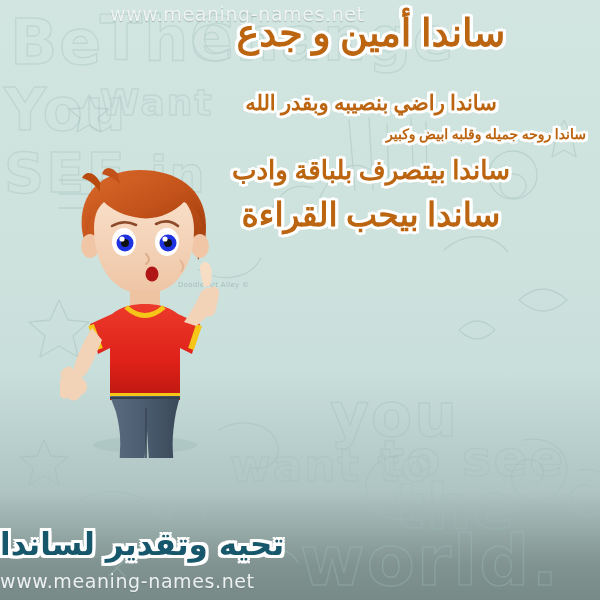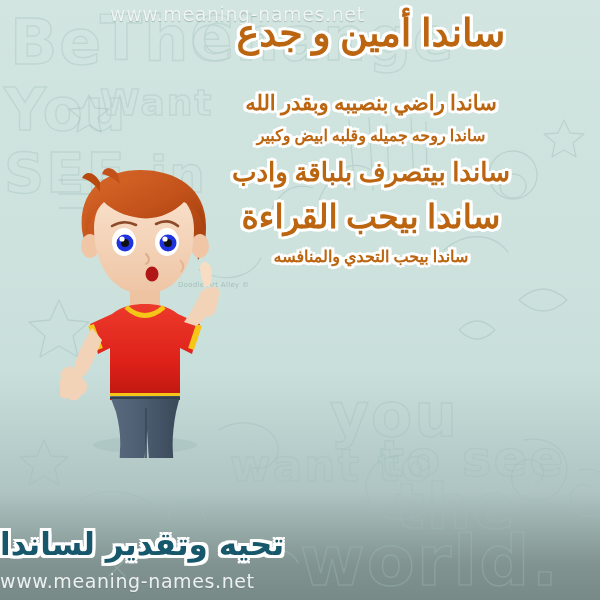--- a/index.html
+++ b/index.html
@@ -77,21 +77,21 @@
       -2px  2px 0 #ffffff, 2px  2px 0 #ffffff,
       -3px  0   0 #ffffff, 3px  0   0 #ffffff,
        0   -3px 0 #ffffff, 0    3px 0 #ffffff,
       -3px -2px 0 #ffffff, 3px -2px 0 #ffffff,
       -3px  2px 0 #ffffff, 3px  2px 0 #ffffff;
   }
   .s-xl{font-size:38px;}
   .s-lg{font-size:33px;}
   .s-md{font-size:26px;}
   .s-sm{font-size:21px;}
-  .s-xs{font-size:16px;}
+  .s-xs{font-size:14px;text-align:right;}
 
   #line-title{
     position:absolute;top:18px;right:18px;
     font-size:38px;font-weight:700;color:#bc6511;
     direction:rtl;white-space:nowrap;
     font-family:"DejaVu Sans","Liberation Sans",sans-serif;
     text-shadow:
       -2px -2px 0 #fff, 2px -2px 0 #fff,
       -2px  2px 0 #fff, 2px  2px 0 #fff,
       -3px  0   0 #fff, 3px  0   0 #fff,
@@ -280,18 +280,17 @@
     </svg>
   </div>
 
 
   <div id="name-lines">
       <div class="nline s-xl" style="color: rgb(188, 101, 17);">ساندا أمين و جدع</div>
       <div class="nline s-sm" style="color: rgb(188, 101, 17); margin-top: 38px;">ساندا راضي بنصيبه وبقدر الله</div>
       <div class="nline s-xs" style="color: rgb(188, 101, 17);">ساندا روحه جميله وقلبه ابيض وكبير</div>
       <div class="nline s-md" style="color: rgb(188, 101, 17);">ساندا بيتصرف بلباقة وادب</div>
       <div class="nline s-lg" style="color: rgb(188, 101, 17);">ساندا بيحب القراءة</div>
-      <div class="nline s-xs" style="color: rgb(188, 101, 17);">ساندا بيحب التحدي والمنافسه</div>
     </div>
 
   <div id="line-footer">تحيه وتقدير لساندا</div>
 
 </div>
 
 </body></html>

